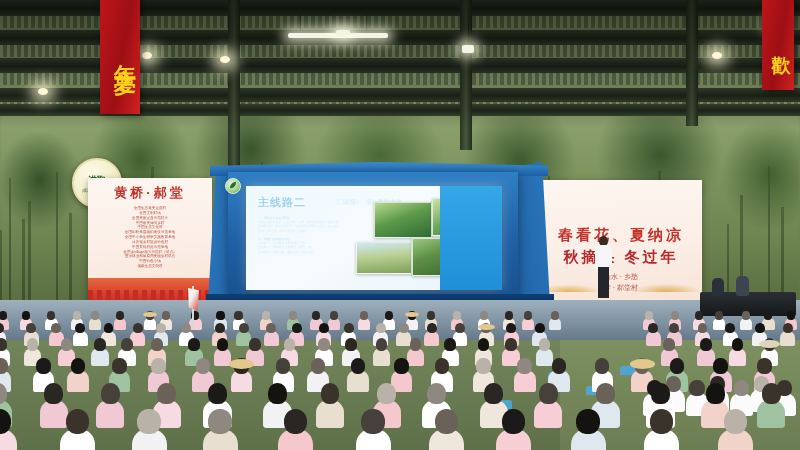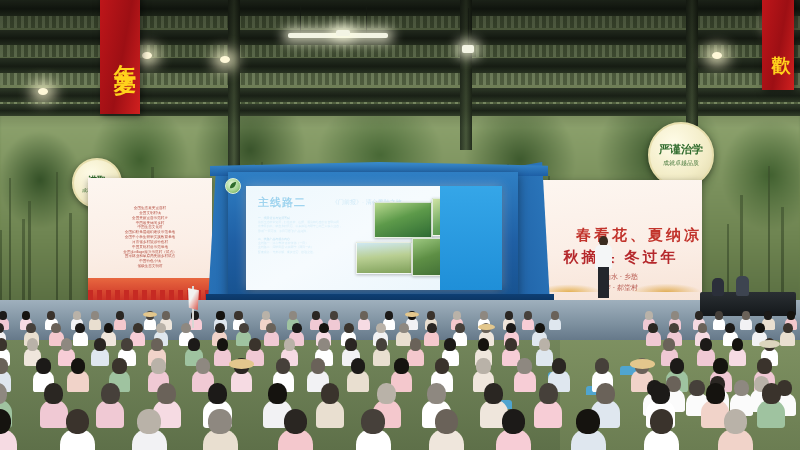--- a/index.html
+++ b/index.html
@@ -204,47 +204,44 @@
   <div class="roof-shadow"></div>
 
   <div class="vbanner" id="hb0" style="left:100px;top:-10px;width:40px;height:122px;font-size:22px;">年之夢</div>
   <div class="vbanner" id="hb1" style="left:762px;top:-6px;width:32px;height:94px;font-size:19px;">歡</div>
 
   <div class="disc" style="left:72px;top:158px;width:46px;height:46px;">
     <div class="l1" style="font-size:9px;">进取</div>
     <div class="l2" style="font-size:5px;">成就梦想未来</div>
   </div>
 
-  <div class="disc" style="left:648px;top:122px;width:62px;height:62px;">
-    <div class="l1" style="font-size:11px;">严谨治学</div>
-    <div class="l2" style="font-size:6px;margin-top:2px;">成就卓越品质</div>
-  </div>
 
   <div class="sbanner" style="left:88px;top:178px;width:124px;height:126px;">
+    <div class="sb-title" style="top:6px;font-size:13px;">黄桥·郝堂</div>
     <div class="sb-list" id="honorList" style="top:28px;font-size:3.6px;">
         <div>全国生态最美宜居村</div>
         <div>全国文明村镇</div>
         <div>全国美丽宜居示范村庄</div>
         <div>中国最美休闲乡村</div>
         <div>中国生态文化村</div>
         <div>全国妇联基层组织建设示范基地</div>
         <div>全国中小学生研学实践教育基地</div>
         <div>河南省乡村旅游特色村</div>
         <div>中国景观村落示范基地</div>
         <div>全国乡village振兴示范村（试点）</div>
         <div>国家林业和草原局美丽乡村试点</div>
         <div>中国特色小镇</div>
         <div>省级生态文明村</div>
       </div>
     <div class="sb-wheat"></div>
     <div class="sb-skyline"></div>
   </div>
 
   <div class="sbanner" style="left:540px;top:180px;width:162px;height:124px;">
-    <div class="rb-l3" style="top:46px;font-size:15px;text-align:right;">春看花、夏纳凉</div>
+    <div class="rb-l3" style="top:46px;font-size:15px;">春看花、夏纳凉</div>
     <div class="rb-l4" style="top:68px;font-size:15px;">秋摘果  冬过年</div>
     <div class="rb-l5" style="top:92px;font-size:7px;">山水 · 乡愁</div>
     <div class="rb-l6" style="top:103px;font-size:7px;">梦 · 郝堂村</div>
     <div class="sb-wheat"></div>
   </div>
 
   <div class="speaker" style="left:594px;top:236px;width:18px;height:62px;">
     <div style="position:absolute;left:5px;top:0;width:9px;height:10px;border-radius:50% 50% 45% 45%;background:#3a2c20;"></div>
     <div style="position:absolute;left:1px;top:9px;width:17px;height:24px;border-radius:5px 5px 2px 2px;background:#f4f6f7;"></div>
     <div style="position:absolute;left:4px;top:31px;width:11px;height:31px;background:#23262c;"></div>

